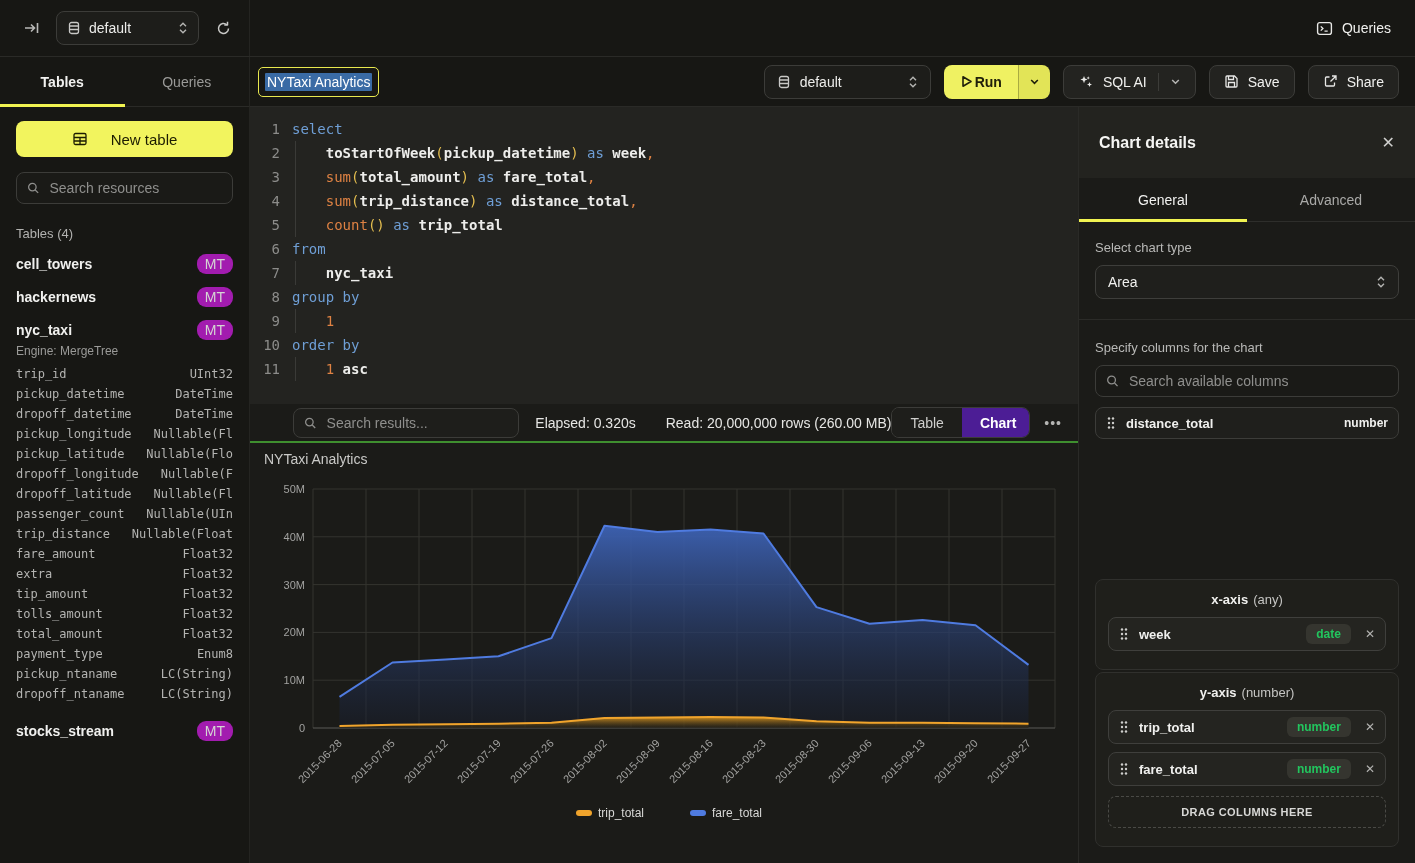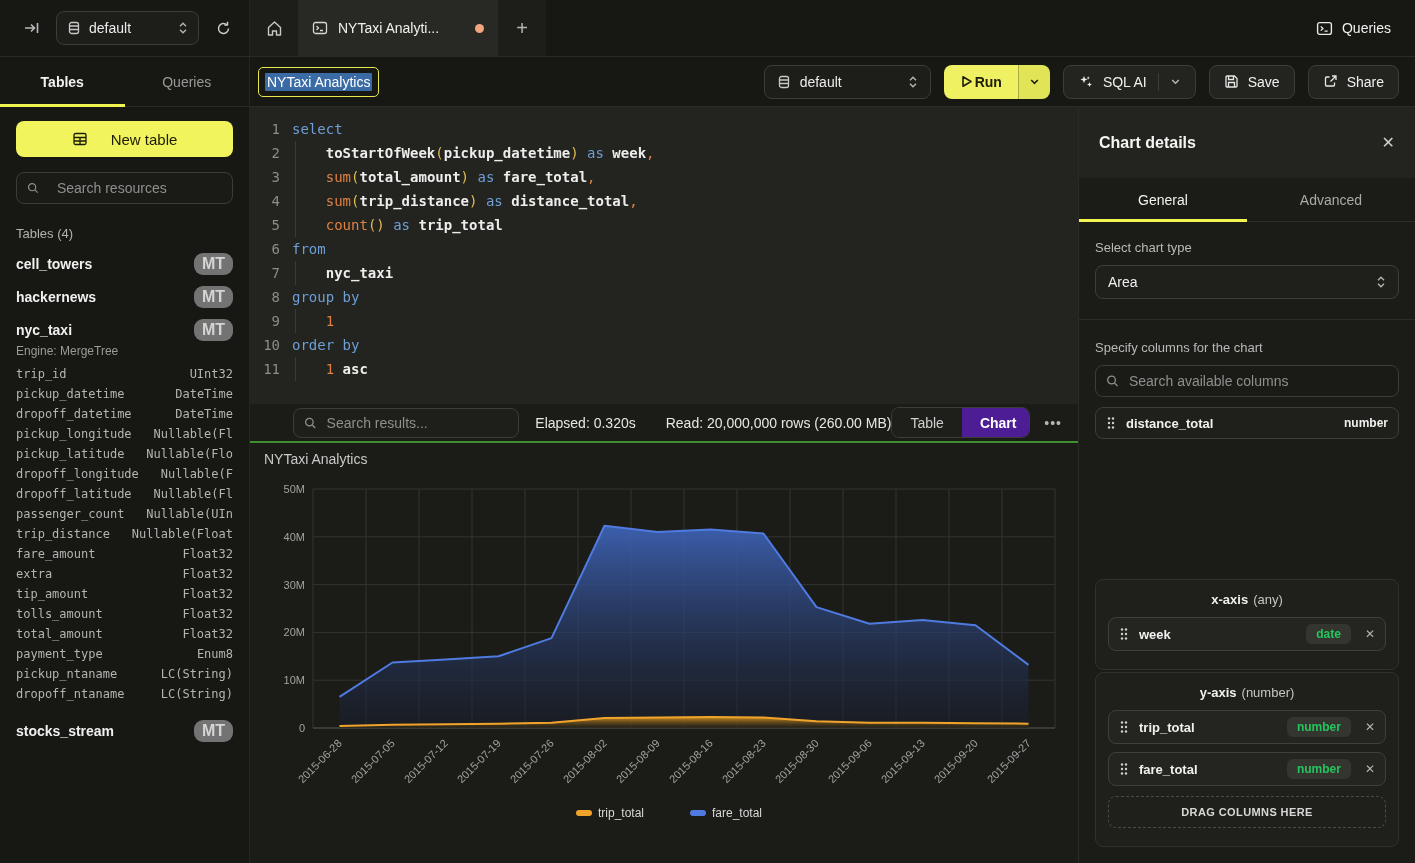--- a/index.html
+++ b/index.html
@@ -37,27 +37,27 @@
   .db-pill2{width:167px;height:34px;border:1px solid #3c3c39;border-radius:8px;background:#1d1d1a;display:flex;align-items:center;gap:9px;padding:0 12px;font-size:14px;color:#ececea;cursor:pointer;}
   .db-pill2 .lbl{flex:1;}
   .run-btn{height:34px;border-radius:8px;overflow:hidden;display:flex;cursor:pointer;}
   .run-main{background:#eff162;display:flex;align-items:center;gap:2px;padding:0 16px;color:#20200a;font-size:14px;font-weight:bold;}
   .run-caret{background:#e2e457;border-left:1px solid rgba(0,0,0,0.25);width:32px;display:flex;align-items:center;justify-content:center;color:#20200a;}
   .split-sep{width:1px;height:18px;background:#3c3c39;margin:0 2px;}
 
   
   .sidebar{position:absolute;top:107px;left:0;width:250px;bottom:0;background:#171714;border-right:1px solid #242421;padding:14px 16px 0;overflow:hidden;}
   .new-table{height:36px;background:#f2f45e;border-radius:8px;display:flex;align-items:center;justify-content:center;gap:23px;color:#1c1c00;font-size:15px;cursor:pointer;}
-  .search-box{margin-top:15px;height:32px;border:1px solid #3c3c39;border-radius:8px;display:flex;align-items:center;gap:16px;padding:0 10px;background:#1a1a17;}
+  .search-box{margin-top:15px;height:32px;border:1px solid #3c3c39;border-radius:8px;display:flex;align-items:center;gap:8px;padding:0 10px;background:#1a1a17;}
   .search-box input{background:transparent;border:none;outline:none;color:#d8d8d6;font-size:14px;font-family:"Liberation Sans",sans-serif;width:100%;}
   .search-box input::placeholder{color:#8f8f8d;}
   .section-lbl{margin-top:22px;font-size:13px;color:#b2b2b0;}
   .tbl-row{display:flex;align-items:center;justify-content:space-between;height:33px;cursor:pointer;}
   .tbl-name{font-size:14px;font-weight:bold;color:#f0f0ee;}
-  .badge-mt{background:#737373;color:#d5d5d3;font-size:16px;font-weight:bold;border-radius:9px;padding:3px 8px;line-height:1;}
+  .badge-mt{background:#a21caf;color:#d5d5d3;font-size:14px;font-weight:normal;border-radius:9px;padding:3px 8px;line-height:1;}
   .tbl-engine{font-size:12px;color:#9a9a98;margin:-2px 0 6px;}
   .col-row{display:flex;justify-content:space-between;height:20px;align-items:center;font-family:"DejaVu Sans Mono",monospace;font-size:12px;color:#b4b4b2;white-space:nowrap;overflow:hidden;}
   .cols{margin-bottom:10px;}
 
   
   .editor{position:absolute;top:107px;left:250px;width:828px;height:297px;background:#232320;overflow:hidden;padding-top:10px;}
   .cline{display:flex;height:24px;line-height:24px;font-family:"DejaVu Sans Mono",monospace;font-size:14px;position:relative;}
   .ln{width:30px;text-align:right;color:#8c8c8a;flex:none;padding-right:0;}
   .ctext{padding-left:12px;white-space:pre;}
   .guide{position:absolute;left:45px;top:0;bottom:0;width:1px;background:#3a3a37;}
@@ -140,36 +140,20 @@
       <svg width="10" height="14" viewBox="0 0 10 14" fill="none" stroke="#b5b5b3" stroke-width="1.4">
           <path d="M2 5.2L5 2.2L8 5.2M2 8.8L5 11.8L8 8.8"></path>
         </svg>
     </div>
     <span class="icon-btn">
       <svg width="17" height="17" viewBox="0 0 17 17" fill="none" stroke="#c9c9c7" stroke-width="1.5">
           <path d="M13.5 8.5a5 5 0 1 1-1.6-3.7"></path>
           <path d="M12.5 1.8v3.2h-3.2" stroke-linejoin="round"></path>
         </svg>
     </span>
-  </div>
-  <div class="tabstrip">
-    <div class="home-tab">
-      <svg width="17" height="17" viewBox="0 0 17 17" fill="none" stroke="#c9c9c7" stroke-width="1.4">
-          <path d="M2.5 7.5L8.5 2l6 5.5V15h-4v-4h-4v4h-4z" stroke-linejoin="round"></path>
-        </svg>
-    </div>
-    <div class="edit-tab">
-      <svg width="16" height="16" viewBox="0 0 16 16" fill="none" stroke="#d5d5d3" stroke-width="1.3">
-          <rect x="1.5" y="2.5" width="13" height="11" rx="2"></rect>
-          <path d="M4.5 6l2 2-2 2M8 10.5h3"></path>
-        </svg>
-      <span class="t-label">NYTaxi Analyti...</span>
-      <span class="dot"></span>
-    </div>
-    <div class="newtab-btn">+</div>
   </div>
   <div class="topbar-right">
     <div class="queries-link">
       <svg width="17" height="17" viewBox="0 0 16 16" fill="none" stroke="#e8e8e6" stroke-width="1.3">
           <rect x="1.5" y="2.5" width="13" height="11" rx="2"></rect>
           <path d="M4.5 6l2 2-2 2M8 10.5h3"></path>
         </svg>
       <span>Queries</span>
     </div>
   </div>

